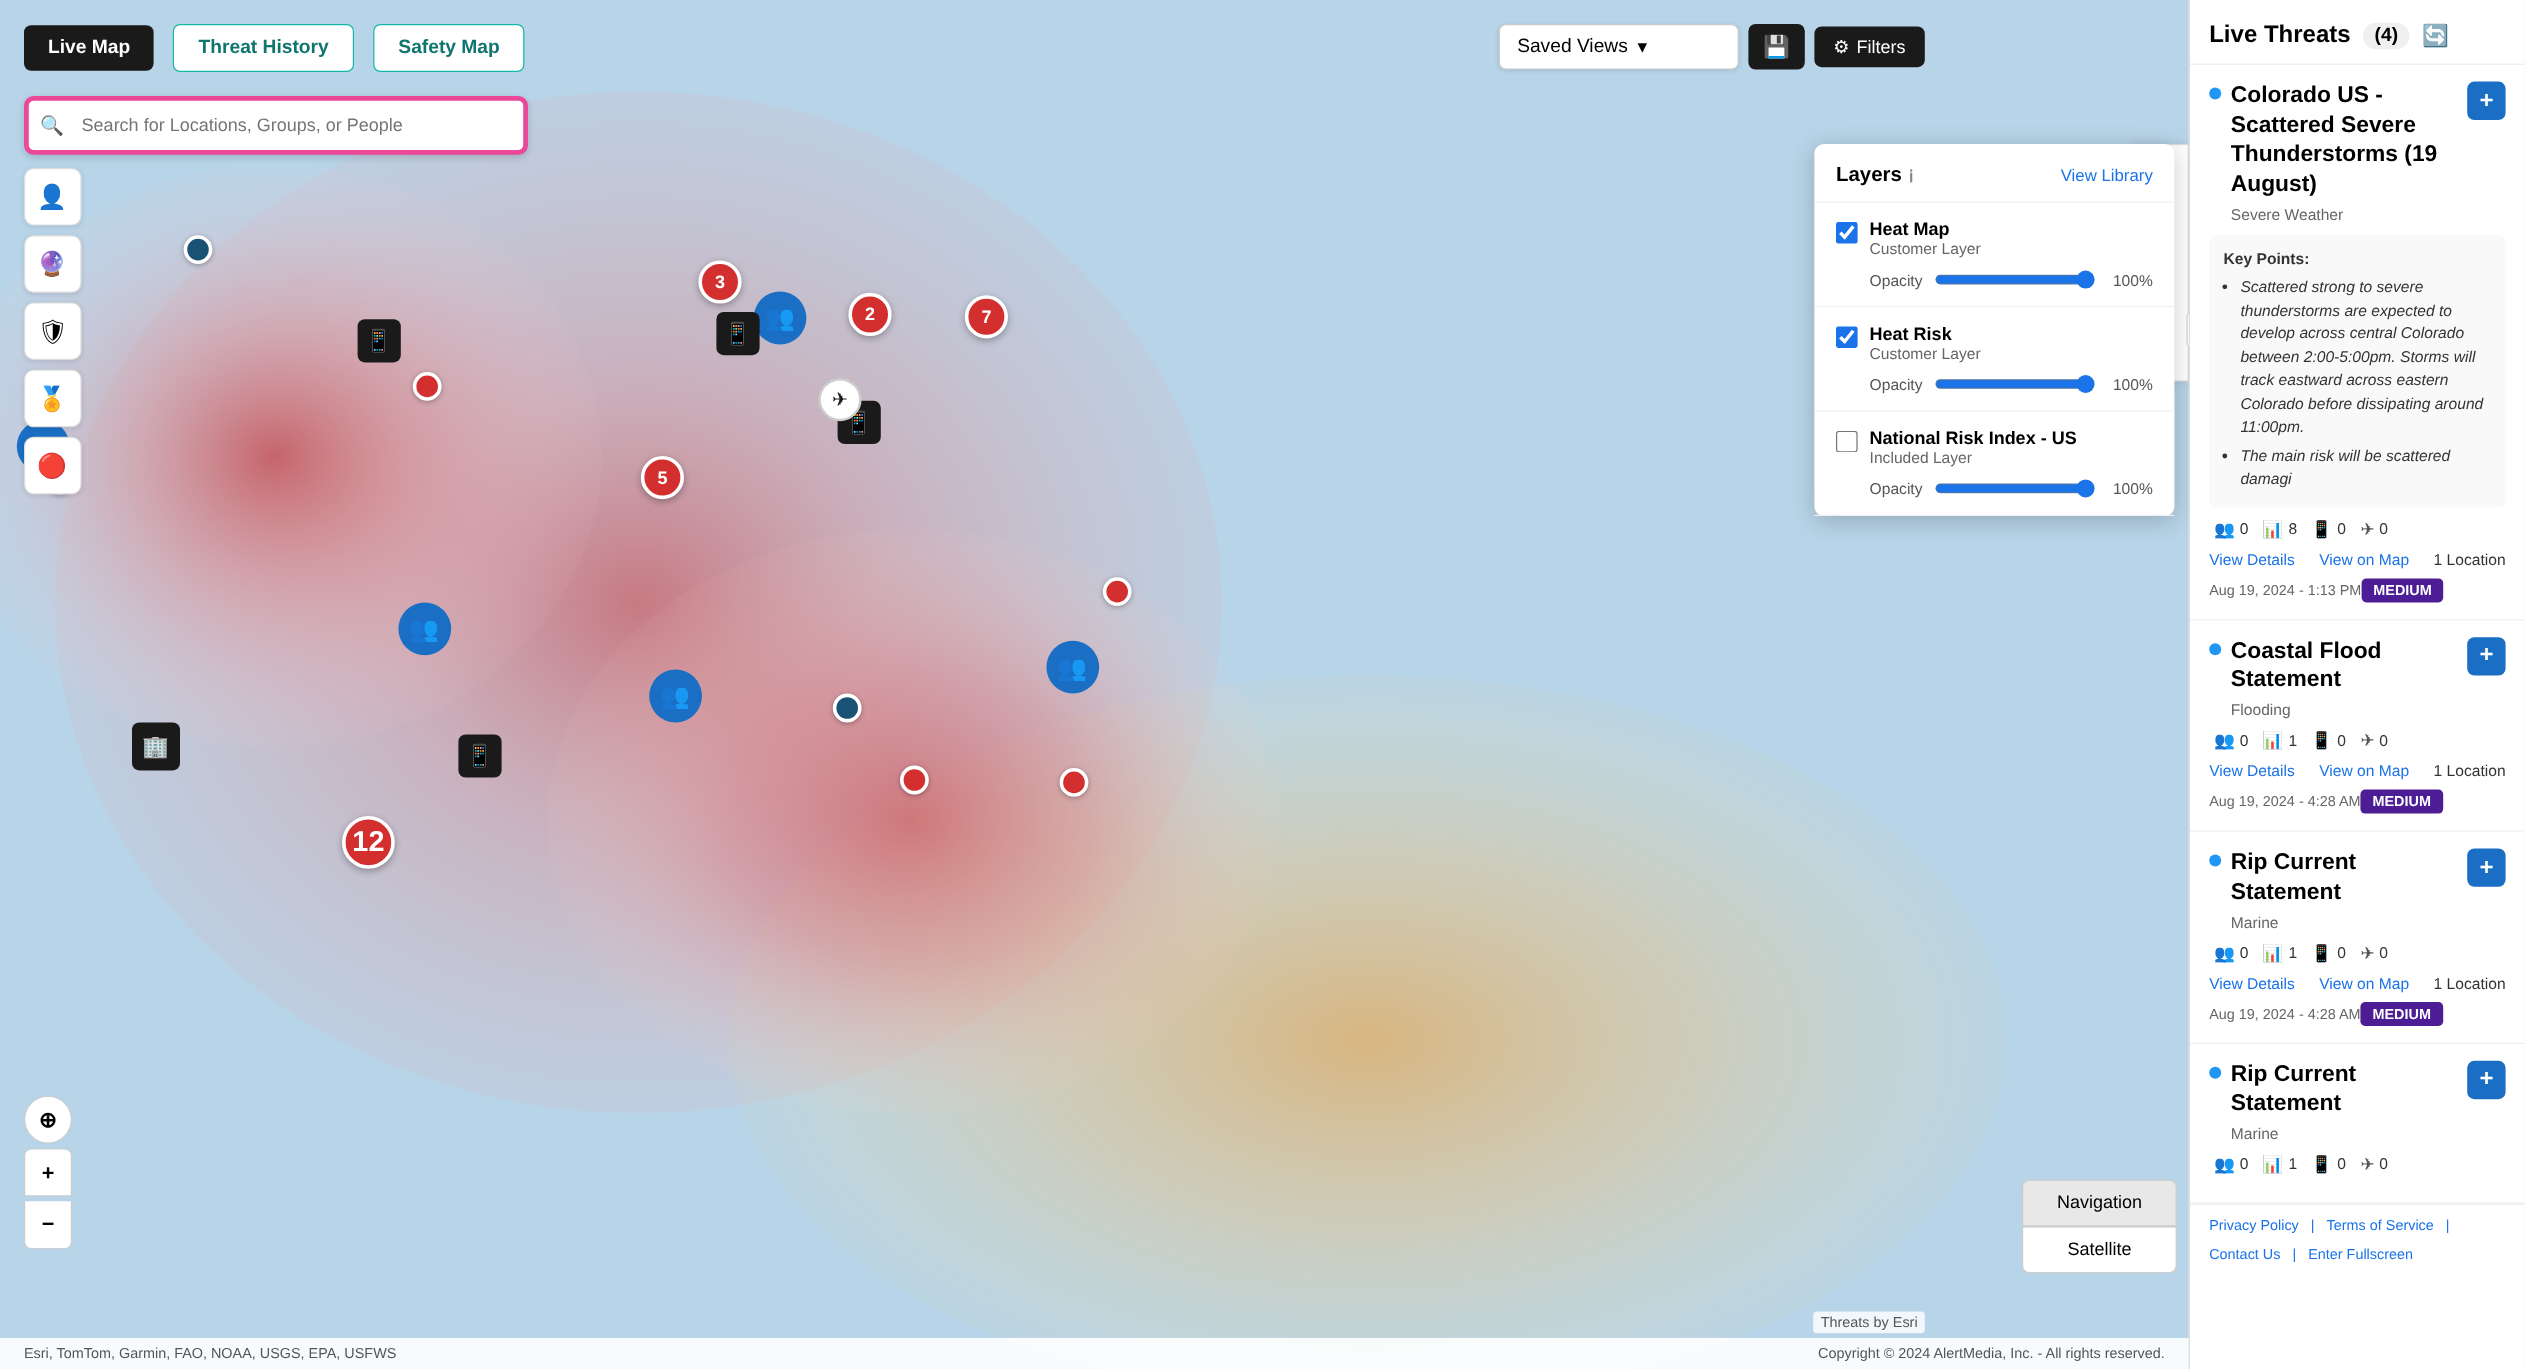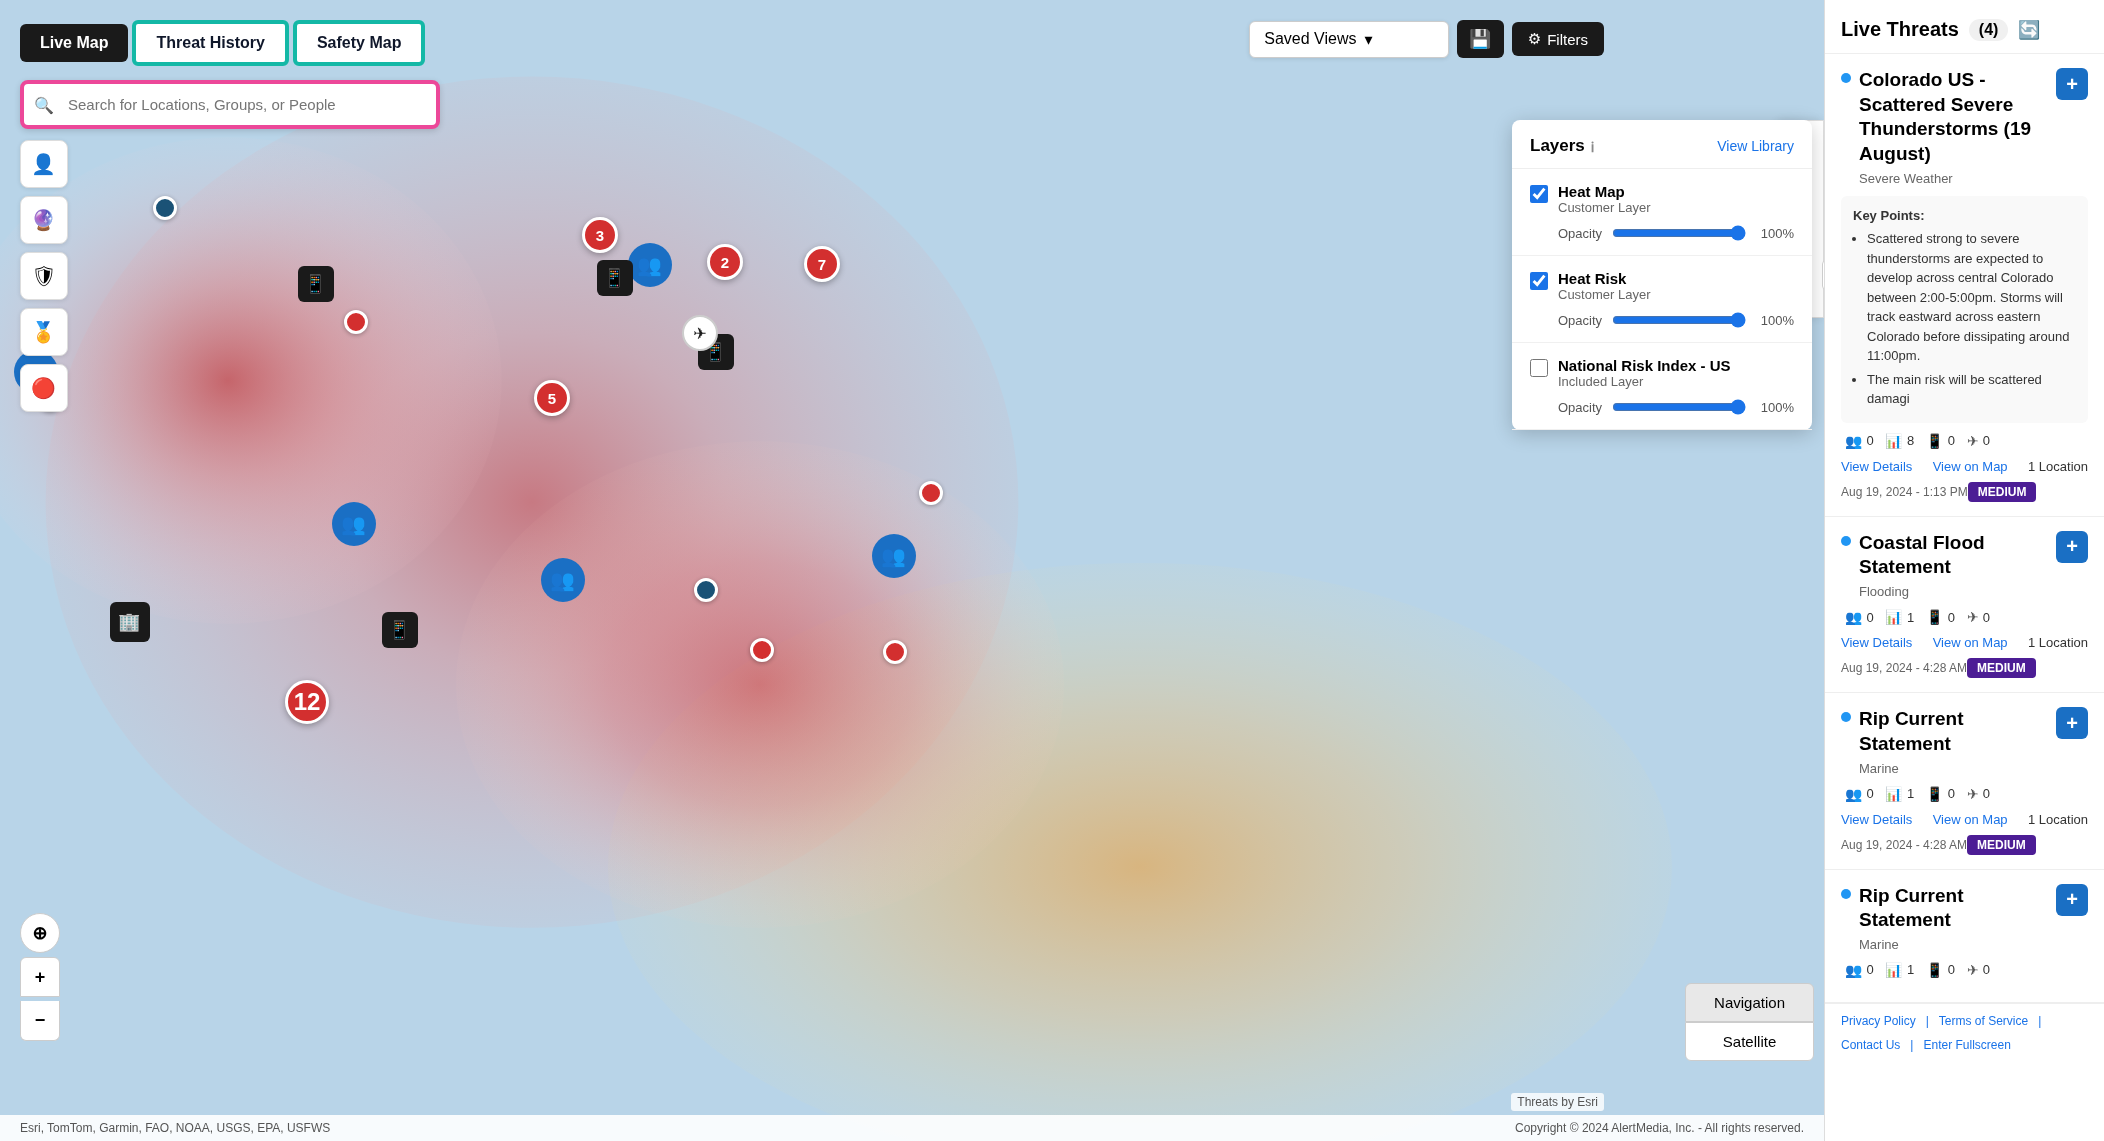--- a/index.html
+++ b/index.html
@@ -4,24 +4,24 @@
   <style>
     * { box-sizing: border-box; margin: 0; padding: 0; }
     body { font-family: -apple-system, BlinkMacSystemFont, 'Segoe UI', sans-serif; background: #f0f0f0; overflow: hidden; width: 2104px; height: 1141px; }
 
     
     .app-container { display: flex; width: 2104px; height: 1141px; position: relative; }
     .map-area { flex: 1; position: relative; overflow: hidden; }
     .right-panel { width: 280px; background: #fff; border-left: 1px solid #ddd; display: flex; flex-direction: column; overflow-y: auto; flex-shrink: 0; }
 
     
-    .top-nav { position: absolute; top: 20px; left: 20px; z-index: 100; display: flex; align-items: center; gap: 4px; }
+    .top-nav { position: absolute; top: 20px; left: 20px; z-index: 100; display: flex; align-items: center; gap: 16px; }
     .nav-btn { padding: 10px 20px; border-radius: 6px; border: none; cursor: pointer; font-size: 16px; font-weight: 600; }
     .nav-btn.active { background: #1a1a1a; color: #fff; }
-    .nav-btn.inactive { background: #fff; color: #0f172a; border: 4px solid #14b8a6; }
+    .nav-btn.inactive { background: #fff; color: #0f766e; border: 1px solid #14b8a6; }
 
     
     .search-bar { position: absolute; top: 80px; left: 20px; z-index: 100; width: 420px; }
     .search-input { width: 100%; padding: 12px 16px 12px 44px; border-radius: 8px; border: 4px solid #ec4899; font-size: 15px; background: #fff; box-shadow: 0 2px 6px rgba(0,0,0,0.15); }
     .search-icon-wrap { position: absolute; left: 14px; top: 50%; transform: translateY(-50%); color: #666; font-size: 16px; }
 
     
     .map-bg { width: 100%; height: 100%; position: relative; background: #b8d4e8; overflow: hidden; }
 
     
@@ -71,21 +71,21 @@
     .threat-card-header { display: flex; align-items: flex-start; justify-content: space-between; gap: 8px; margin-bottom: 4px; }
     .threat-dot { width: 10px; height: 10px; border-radius: 50%; flex-shrink: 0; margin-top: 5px; }
     .threat-dot.blue { background: #2196f3; }
     .threat-title { font-size: 19px; font-weight: 700; flex: 1; line-height: 1.3; }
     .threat-subtitle { font-size: 13px; color: #666; margin-bottom: 10px; padding-left: 18px; }
     .add-btn { background: #1a6fc4; color: #fff; border: none; border-radius: 6px; width: 32px; height: 32px; display: flex; align-items: center; justify-content: center; cursor: pointer; font-size: 20px; font-weight: bold; flex-shrink: 0; }
 
     
     .key-points { background: #f9f9f9; border-radius: 6px; padding: 10px 12px; margin-bottom: 10px; font-size: 13px; line-height: 1.5; color: #333; }
     .key-points-title { font-weight: 700; margin-bottom: 4px; }
-    .key-points-list { padding-left: 14px; }
+    .key-points-list { padding-left: 14px; font-style: italic; }
     .key-points-list li { margin-bottom: 4px; list-style: disc; }
 
     
     .stats-row { display: flex; align-items: center; gap: 12px; margin-bottom: 10px; padding-left: 4px; }
     .stat-item { display: flex; align-items: center; gap: 4px; font-size: 13px; color: #333; }
     .stat-icon { font-size: 14px; color: #555; }
 
     
     .action-row { display: flex; align-items: center; justify-content: space-between; margin-bottom: 8px; }
     .view-link { color: #1a73e8; font-size: 13px; cursor: pointer; text-decoration: none; }

